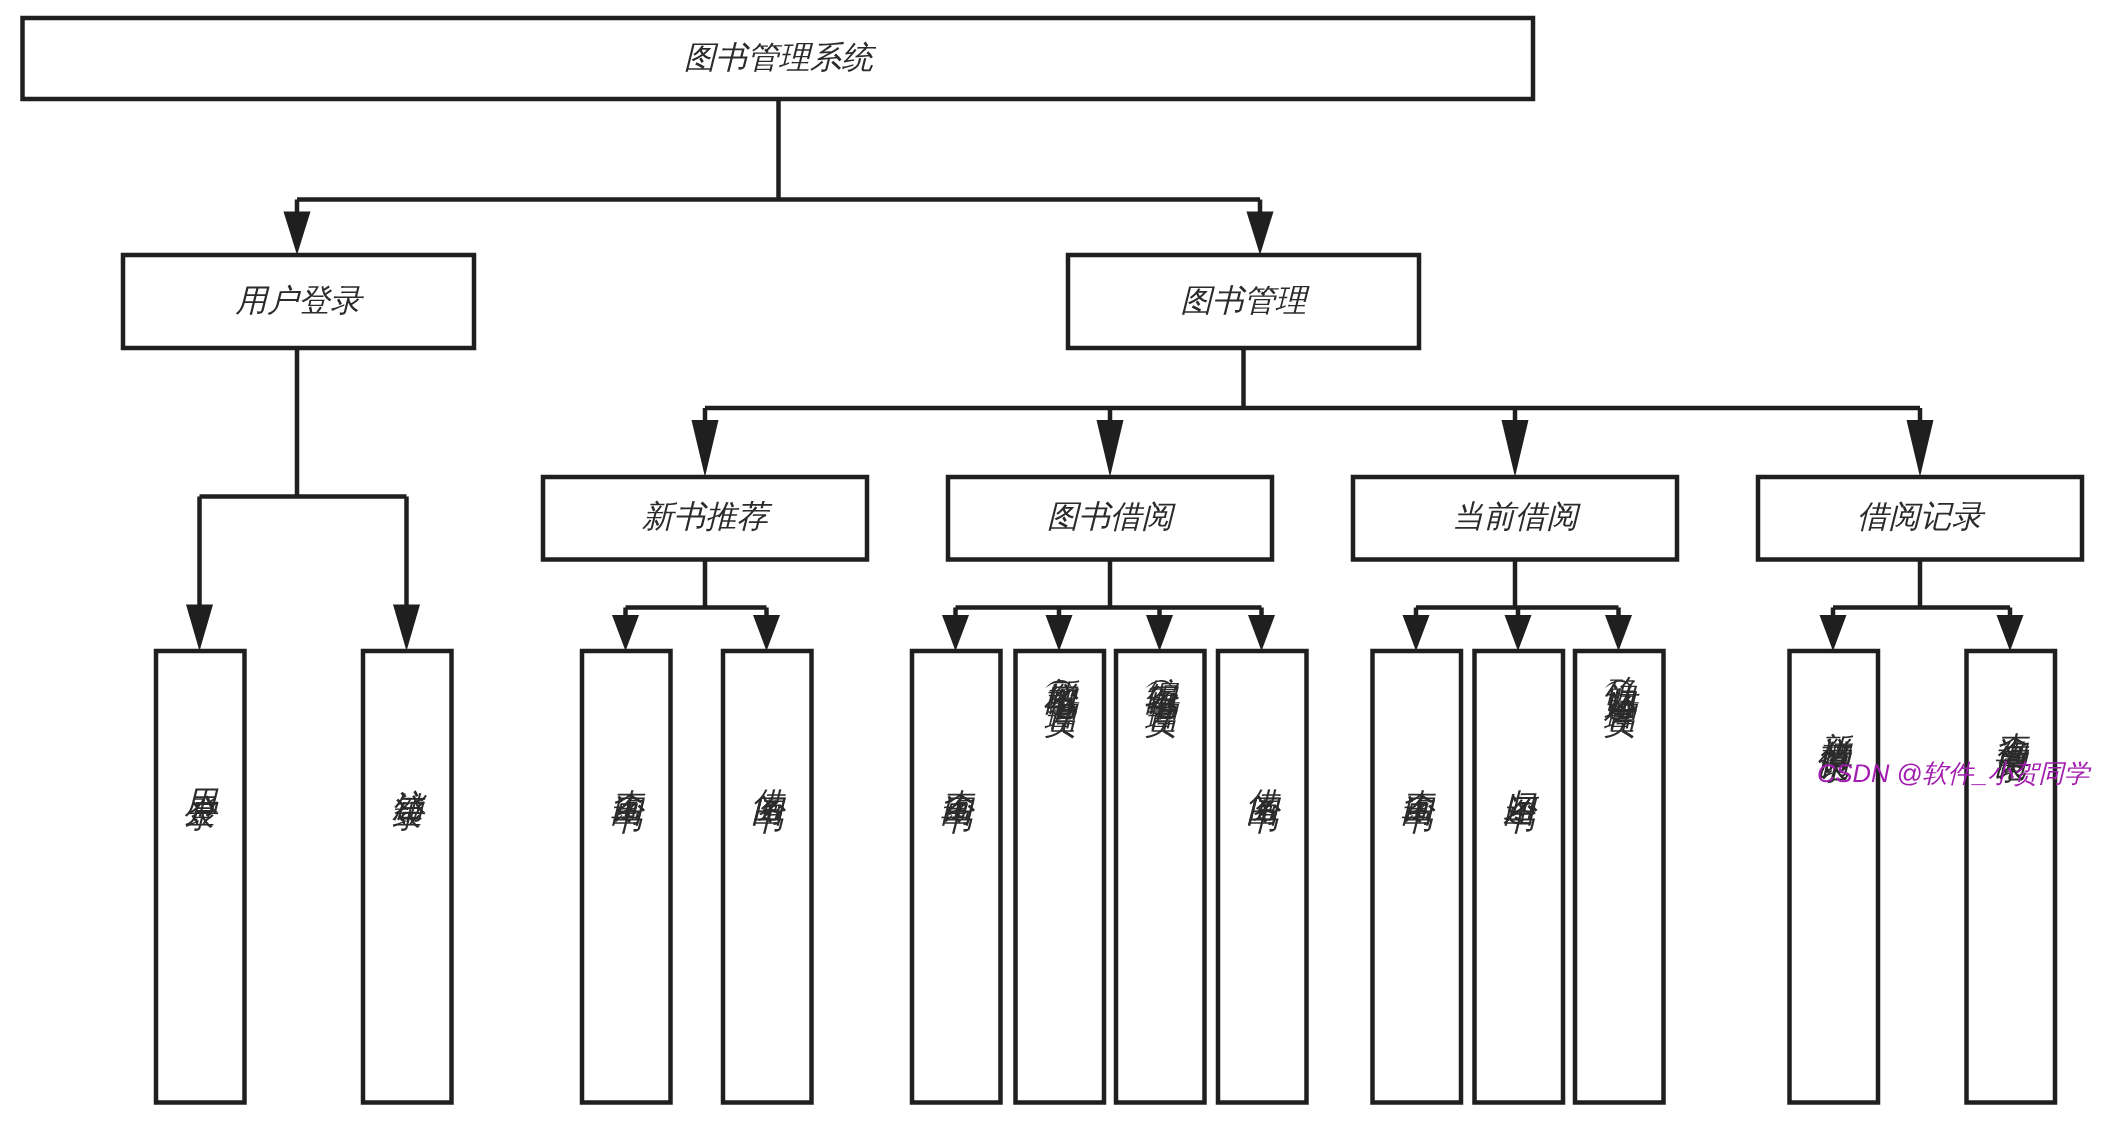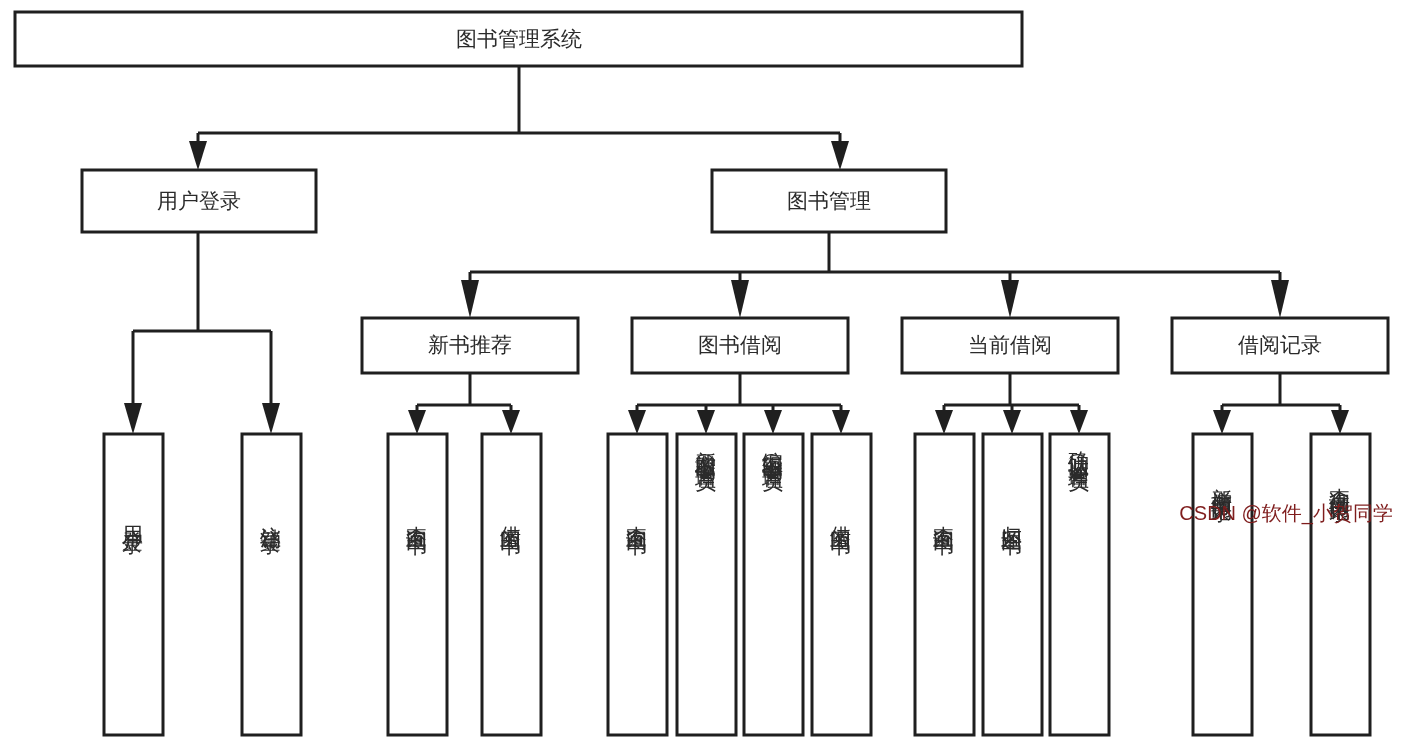--- a/index.html
+++ b/index.html
@@ -11,20 +11,21 @@
     width: 1405px;
     height: 747px;
     font-family: "Liberation Sans", "DejaVu Sans", sans-serif;
     overflow: hidden;
     position: relative;
   }
   #diagram-root {
     position: relative;
     width: 1405px;
     height: 533px;
+    font-style: italic;
   }
   svg#flow {
     position: absolute;
     left: 0;
     top: 0;
     width: 1405px;
     height: 747px;
   }
   .node-box {
     fill: #ffffff;
@@ -55,22 +56,22 @@
     text-anchor: middle;
     writing-mode: vertical-rl;
     text-orientation: upright;
     letter-spacing: 3px;
   }
   .watermark {
     position: absolute;
     right: 12px;
     bottom: 6px;
     font-family: "Liberation Sans", "DejaVu Sans", sans-serif;
-    font-size: 20px;
-    color: #7f1d1d;
+    font-size: 17px;
+    color: #a21caf;
     white-space: nowrap;
     user-select: none;
   }
 </style>
 </head>
 <body>
 
 <div id="diagram-root">
 
   <svg id="flow" viewBox="0 0 1405 747">

